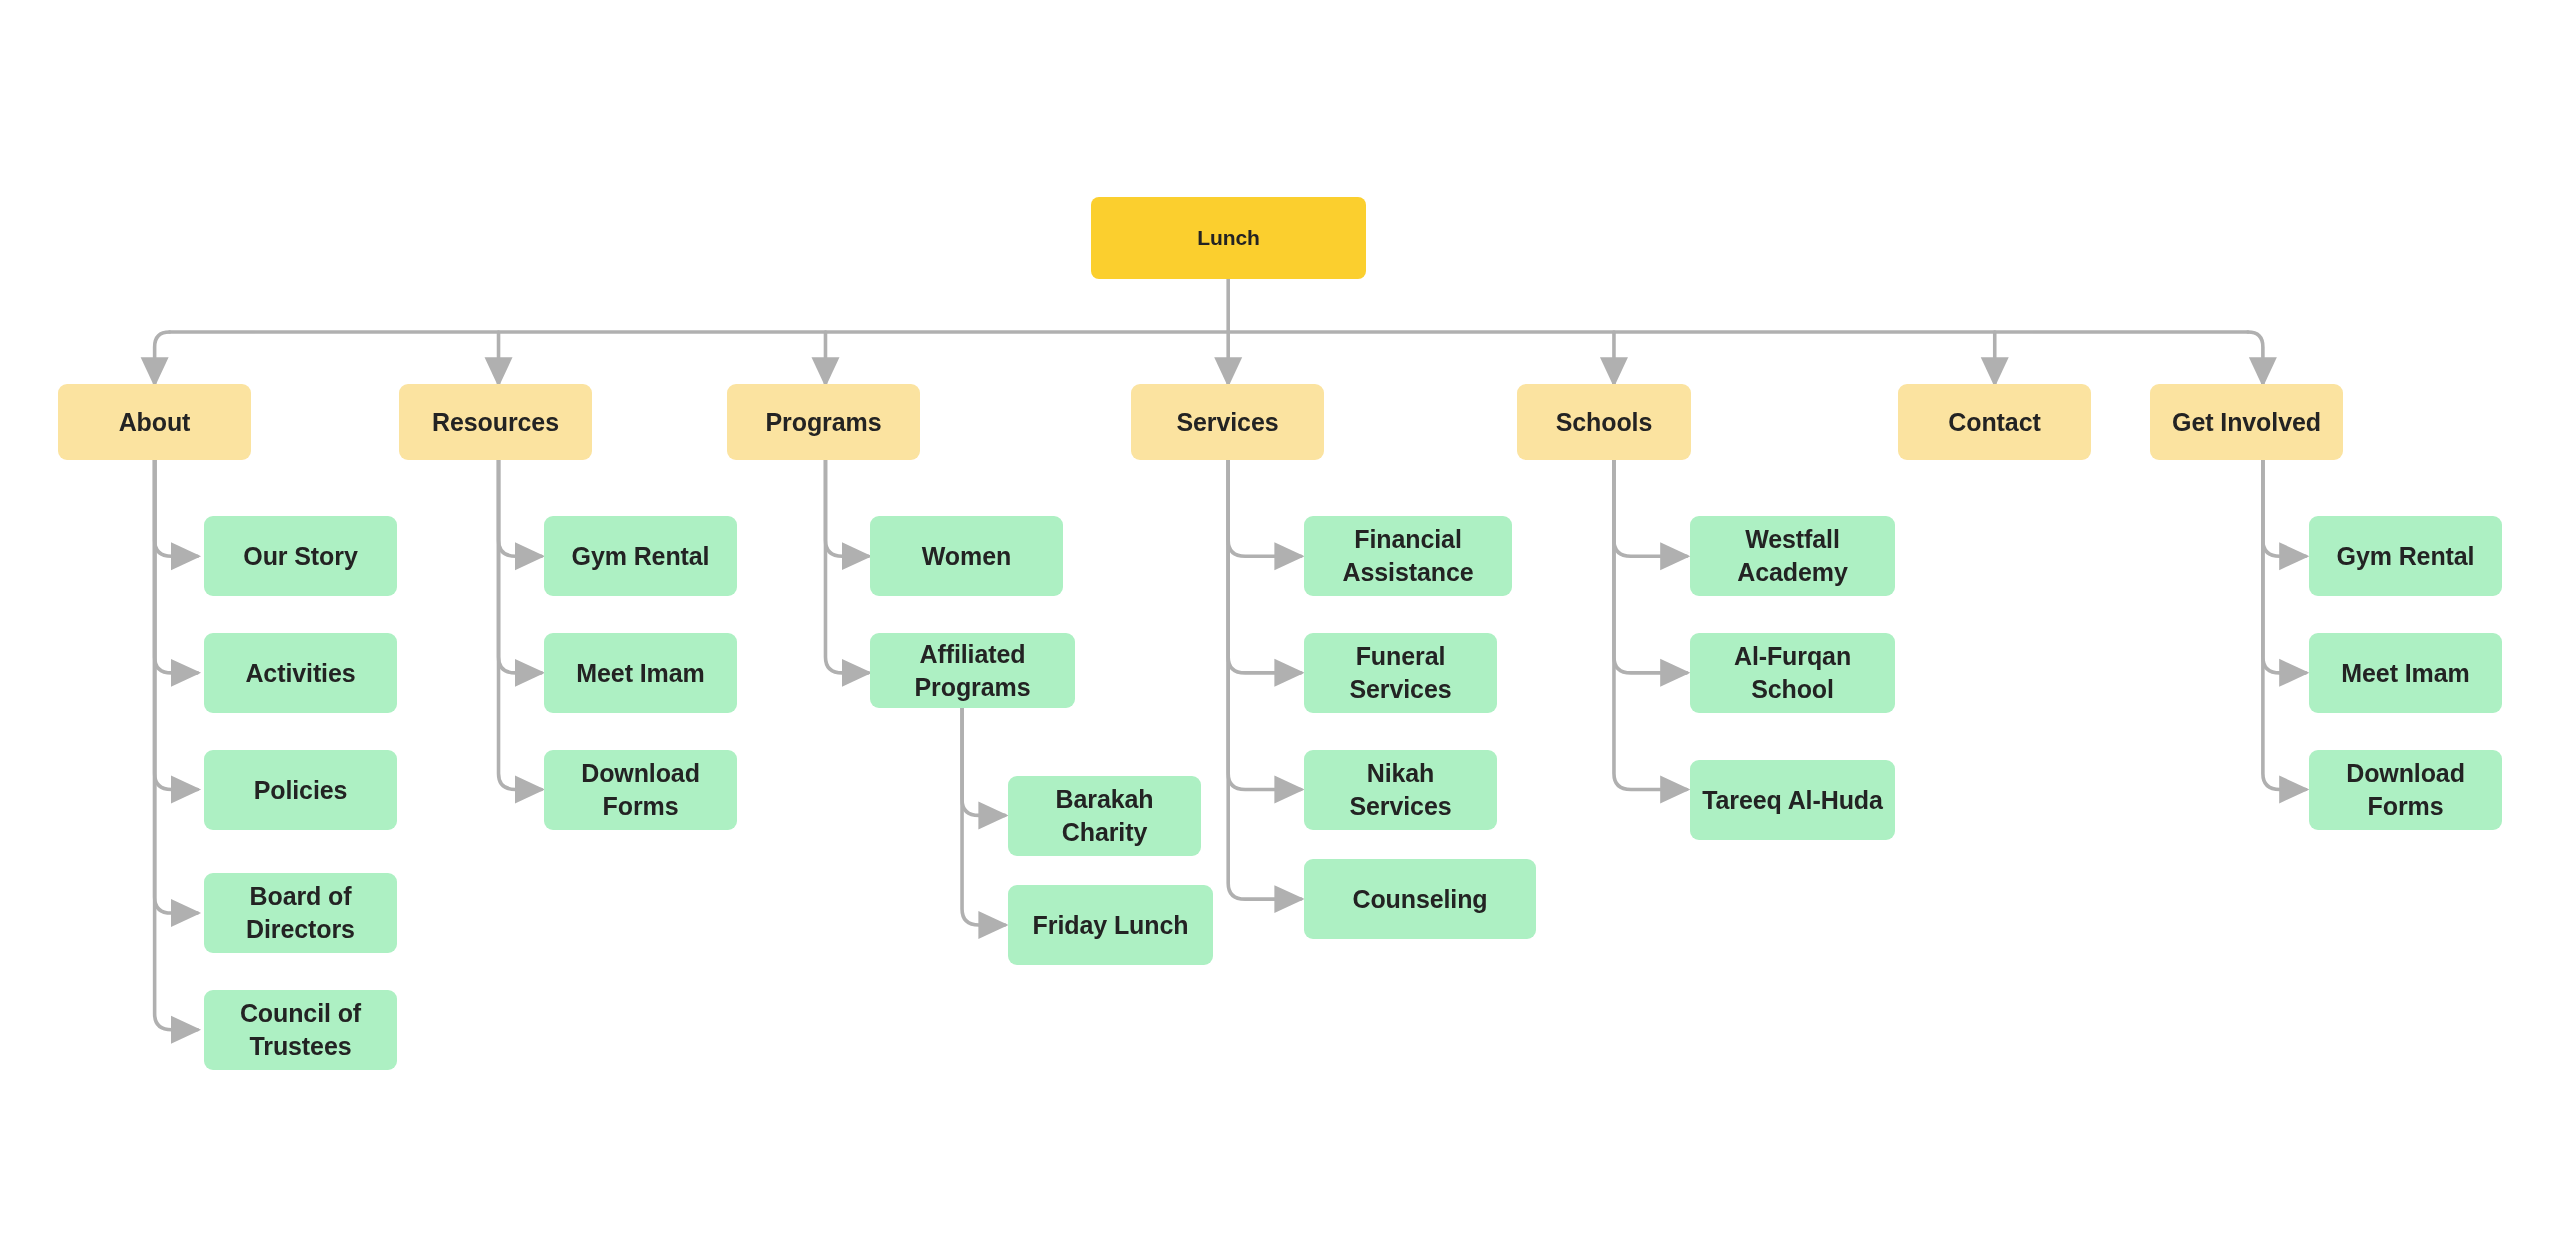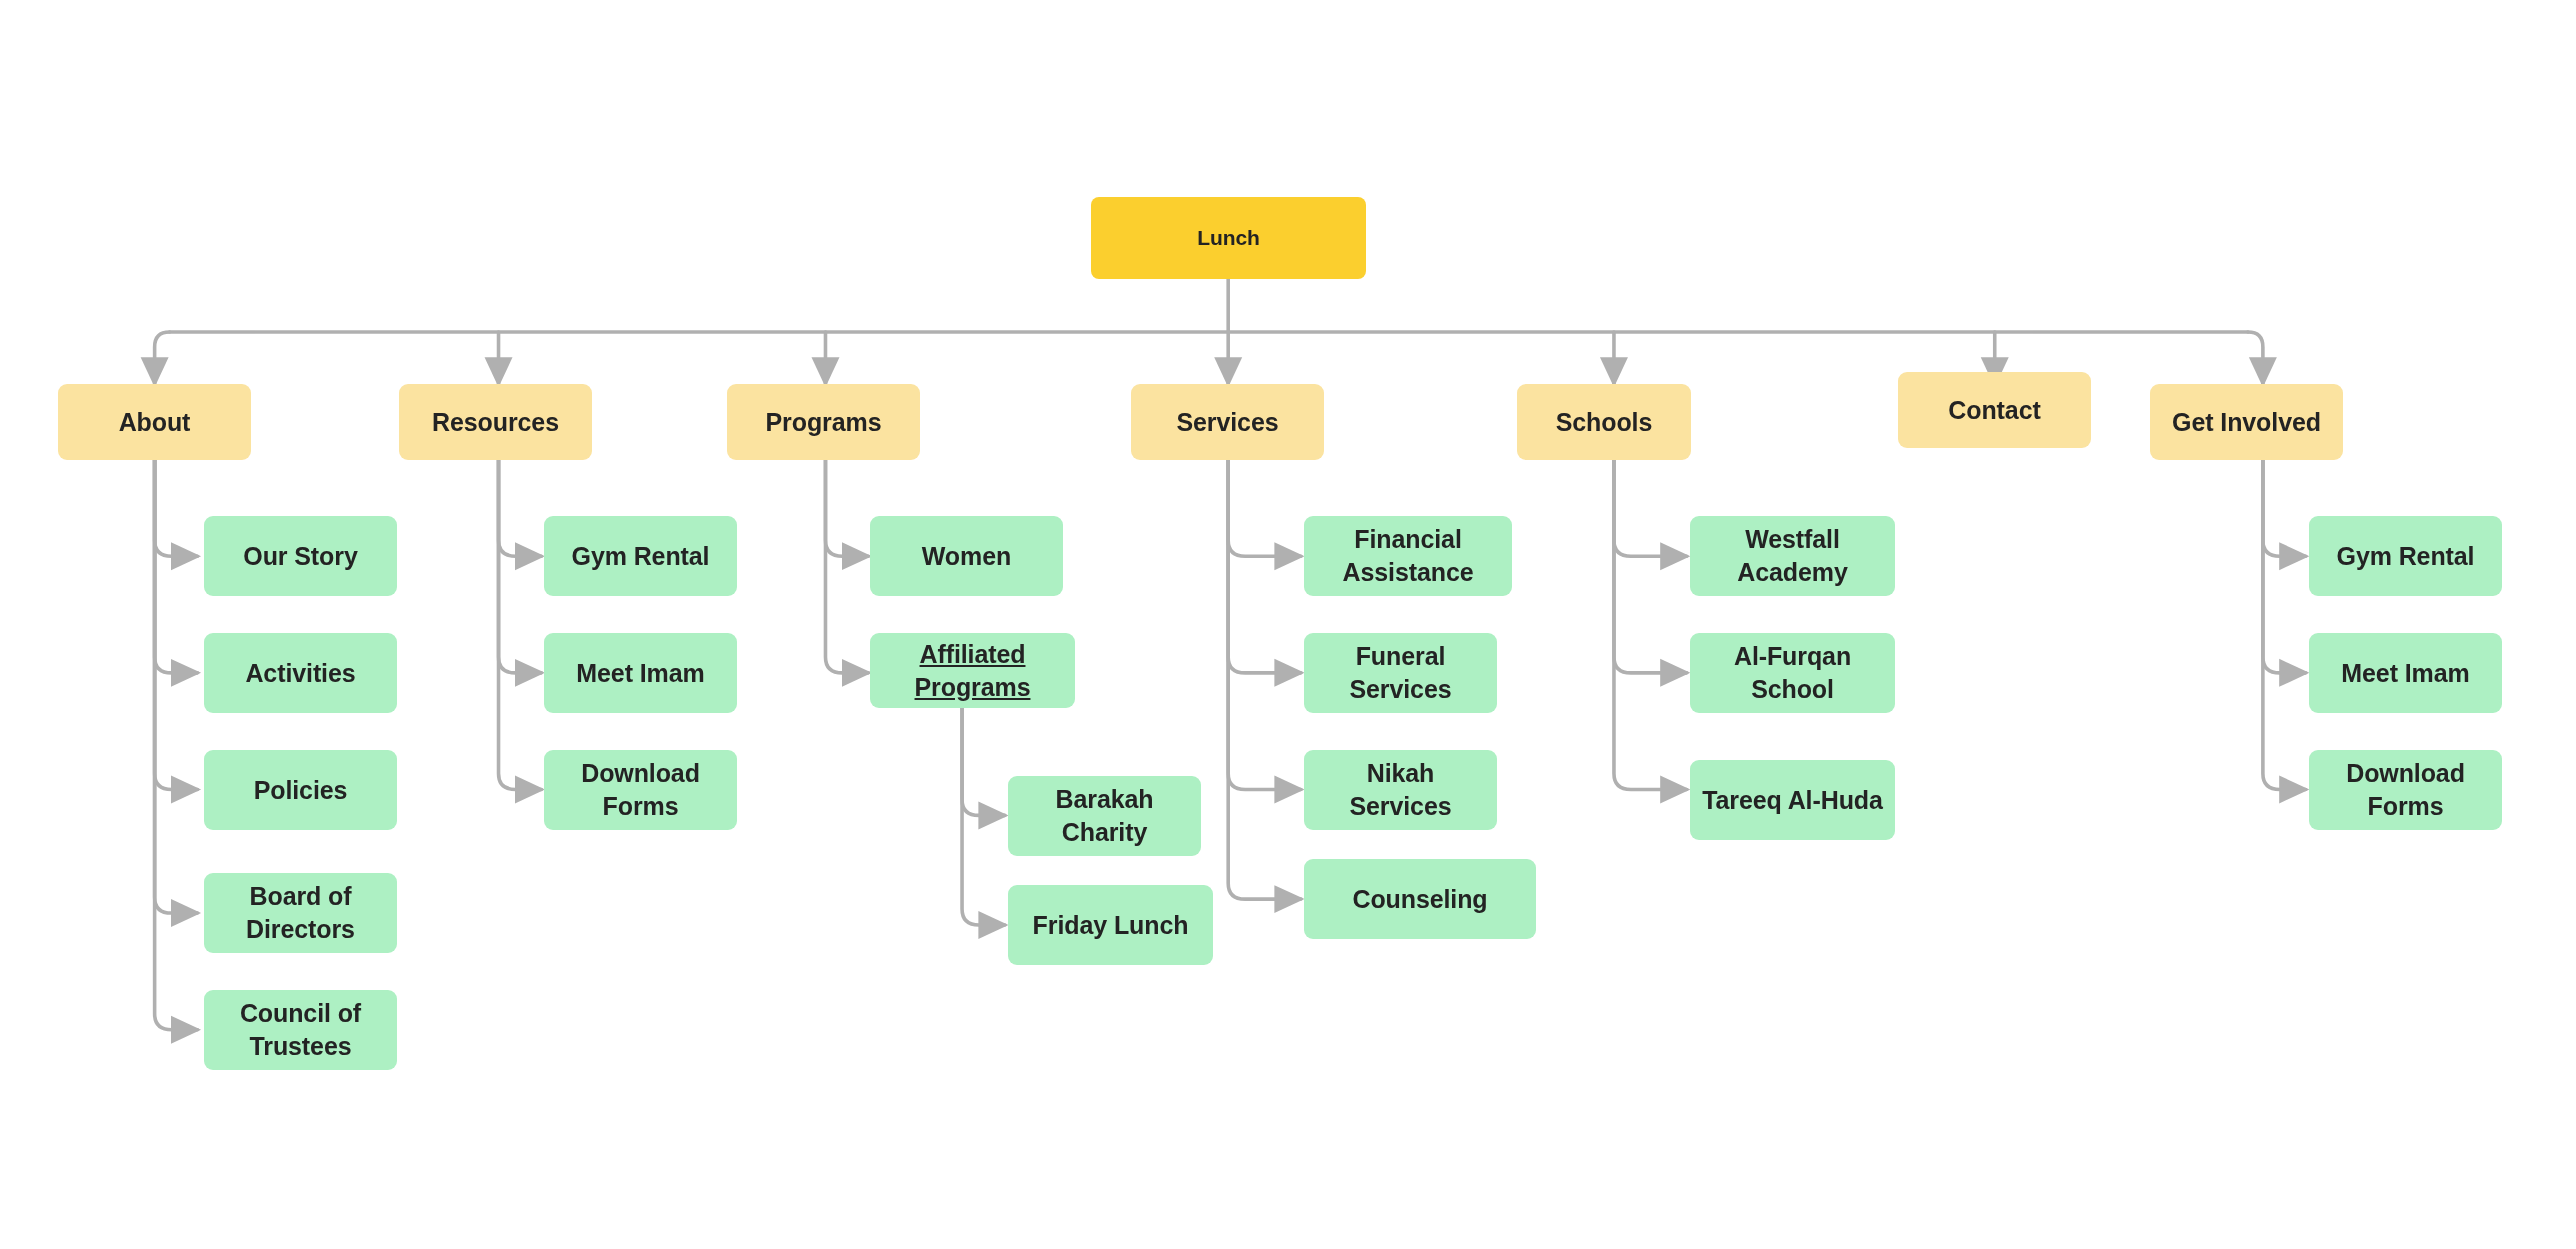--- a/index.html
+++ b/index.html
@@ -109,35 +109,35 @@
     </g>
   </svg>
 
   <div class="node root" style="left:1091px; top:197px; width:275px; height:82px;">Lunch</div>
 
   <div class="node section" style="left:58px; top:384px; width:193px; height:76px;">About</div>
   <div class="node section" style="left:399px; top:384px; width:193px; height:76px;">Resources</div>
   <div class="node section" style="left:727px; top:384px; width:193px; height:76px;">Programs</div>
   <div class="node section" style="left:1131px; top:384px; width:193px; height:76px;">Services</div>
   <div class="node section" style="left:1517px; top:384px; width:174px; height:76px;">Schools</div>
-  <div class="node section" style="left:1898px; top:372px; width:193px; height:76px;">Contact</div>
+  <div class="node section" style="left:1898px; top:384px; width:193px; height:76px;">Contact</div>
   <div class="node section" style="left:2150px; top:384px; width:193px; height:76px;">Get Involved</div>
 
   <div class="node leaf" style="left:204px; top:516px; width:193px; height:80px;">Our Story</div>
   <div class="node leaf" style="left:204px; top:633px; width:193px; height:80px;">Activities</div>
   <div class="node leaf" style="left:204px; top:750px; width:193px; height:80px;">Policies</div>
   <div class="node leaf" style="left:204px; top:873px; width:193px; height:80px;">Board of Directors</div>
   <div class="node leaf" style="left:204px; top:990px; width:193px; height:80px;">Council of Trustees</div>
 
   <div class="node leaf" style="left:544px; top:516px; width:193px; height:80px;">Gym Rental</div>
   <div class="node leaf" style="left:544px; top:633px; width:193px; height:80px;">Meet Imam</div>
   <div class="node leaf" style="left:544px; top:750px; width:193px; height:80px;">Download Forms</div>
 
   <div class="node leaf" style="left:870px; top:516px; width:193px; height:80px;">Women</div>
-  <div class="node leaf" style="left:870px; top:633px; width:205px; height:75px;text-decoration:underline;">Affiliated Programs</div>
+  <div class="node leaf" style="left:870px; top:633px; width:205px; height:75px;">Affiliated Programs</div>
 
   <div class="node leaf" style="left:1008px; top:776px; width:193px; height:80px;">Barakah Charity</div>
   <div class="node leaf" style="left:1008px; top:885px; width:205px; height:80px;">Friday Lunch</div>
 
   <div class="node leaf" style="left:1304px; top:516px; width:208px; height:80px;">Financial Assistance</div>
   <div class="node leaf" style="left:1304px; top:633px; width:193px; height:80px;">Funeral Services</div>
   <div class="node leaf" style="left:1304px; top:750px; width:193px; height:80px;">Nikah Services</div>
   <div class="node leaf" style="left:1304px; top:859px; width:232px; height:80px;">Counseling</div>
 
   <div class="node leaf" style="left:1690px; top:516px; width:205px; height:80px;">Westfall Academy</div>

